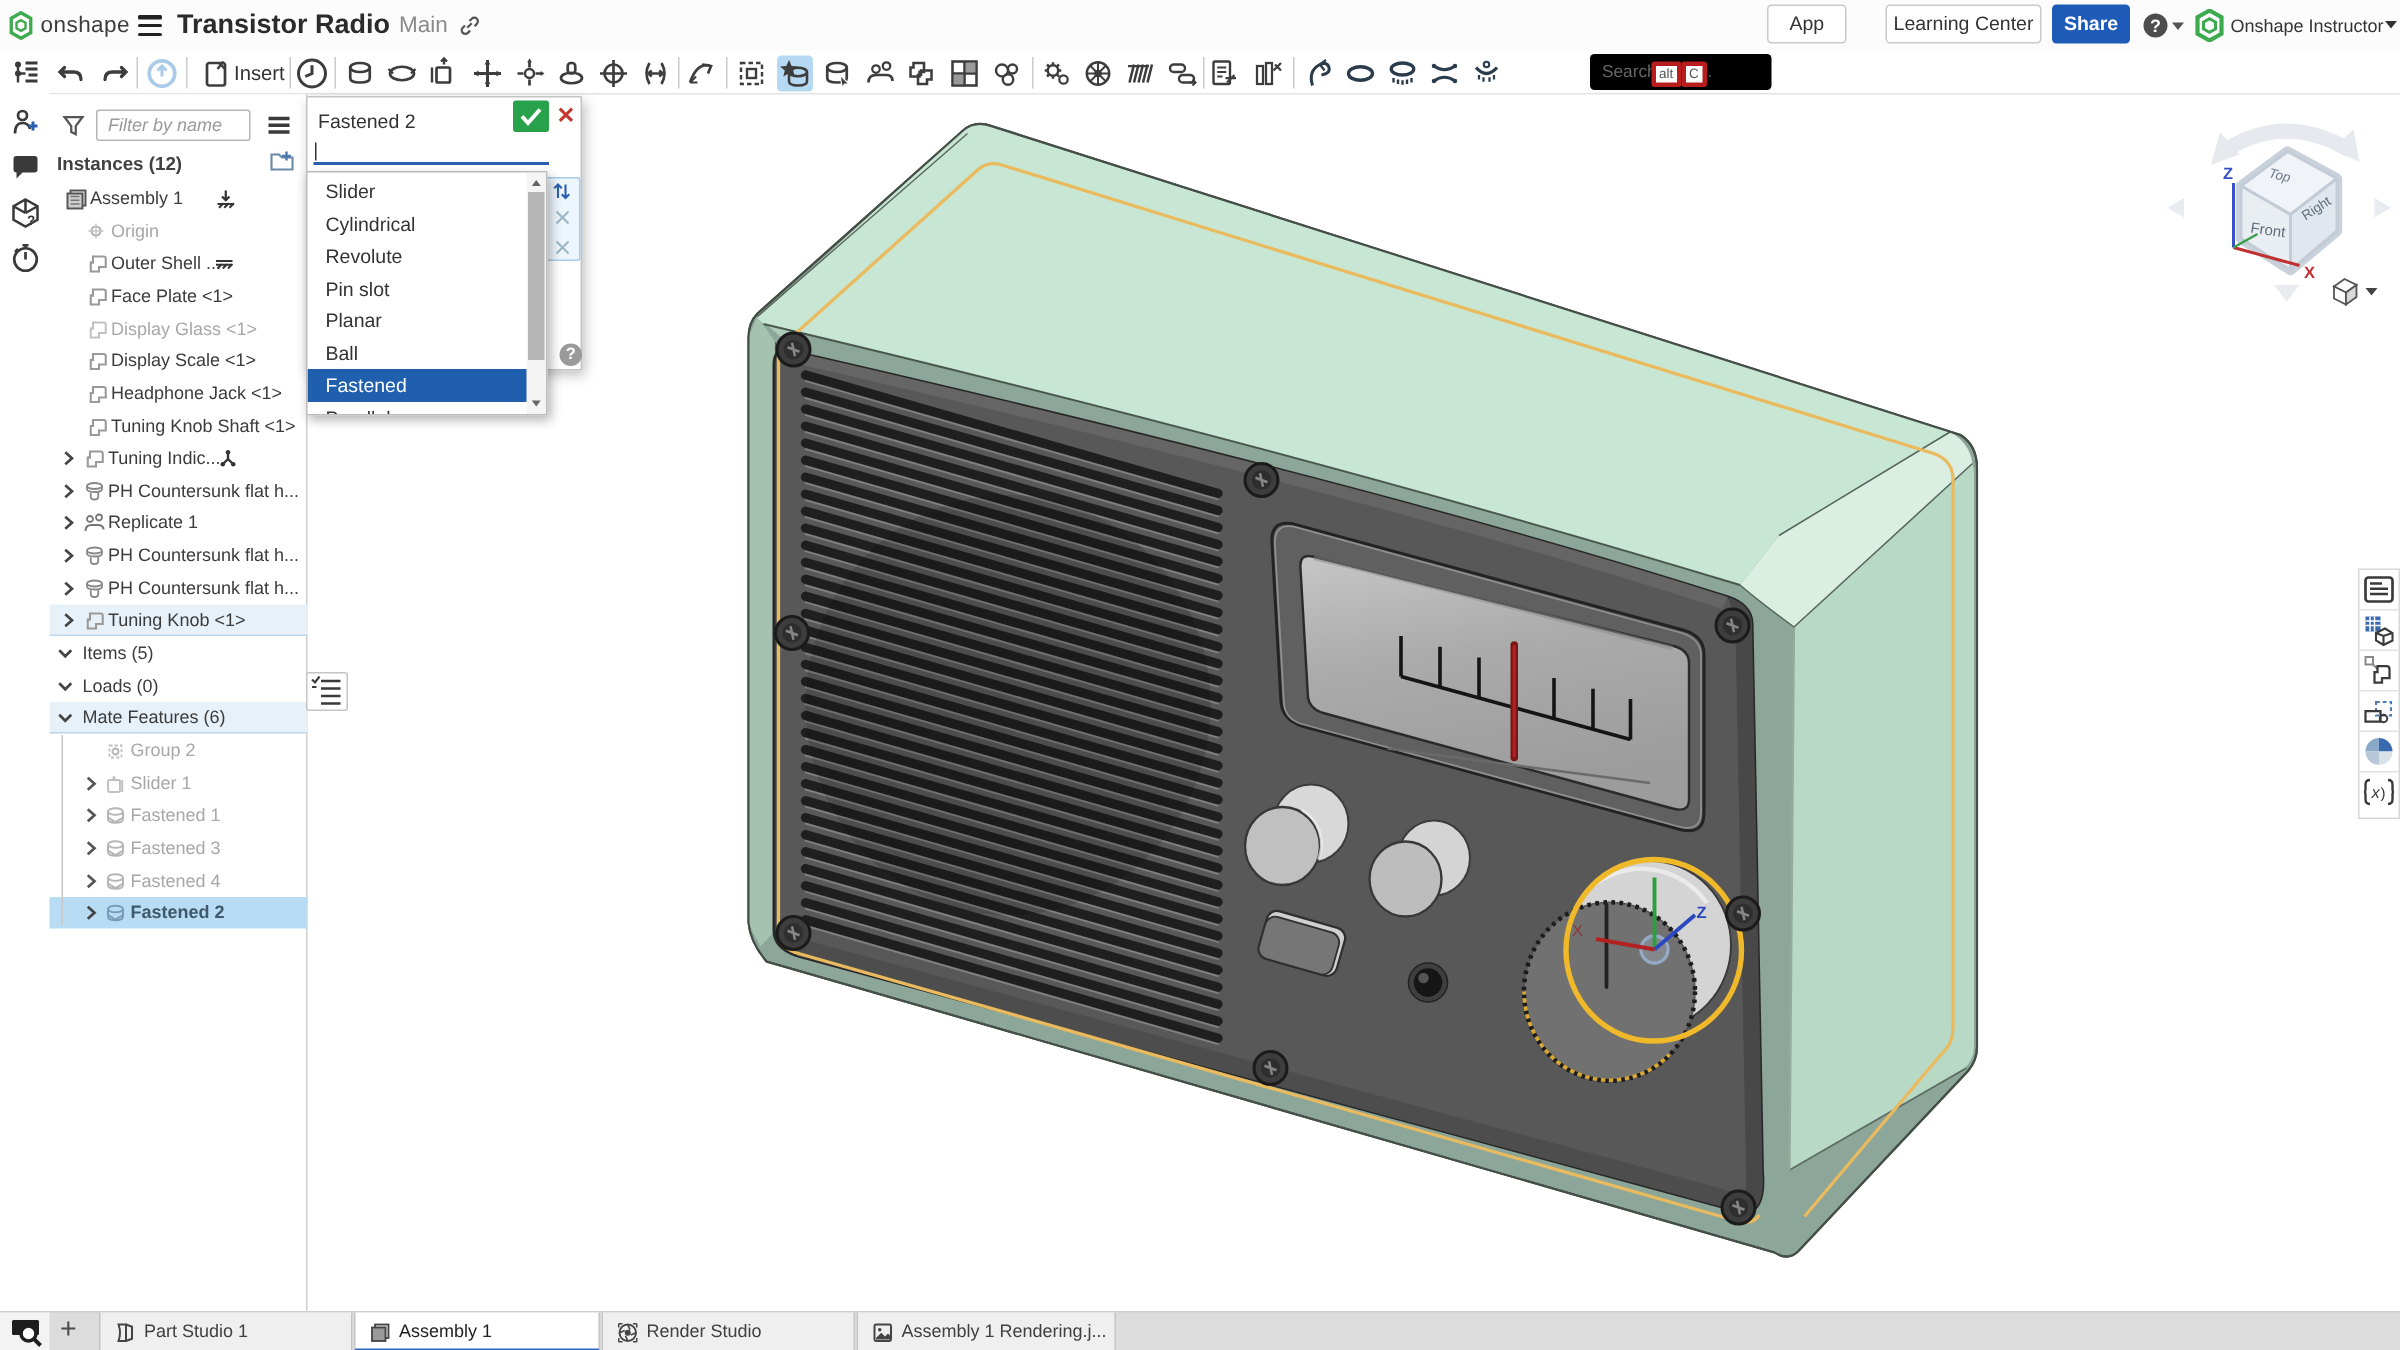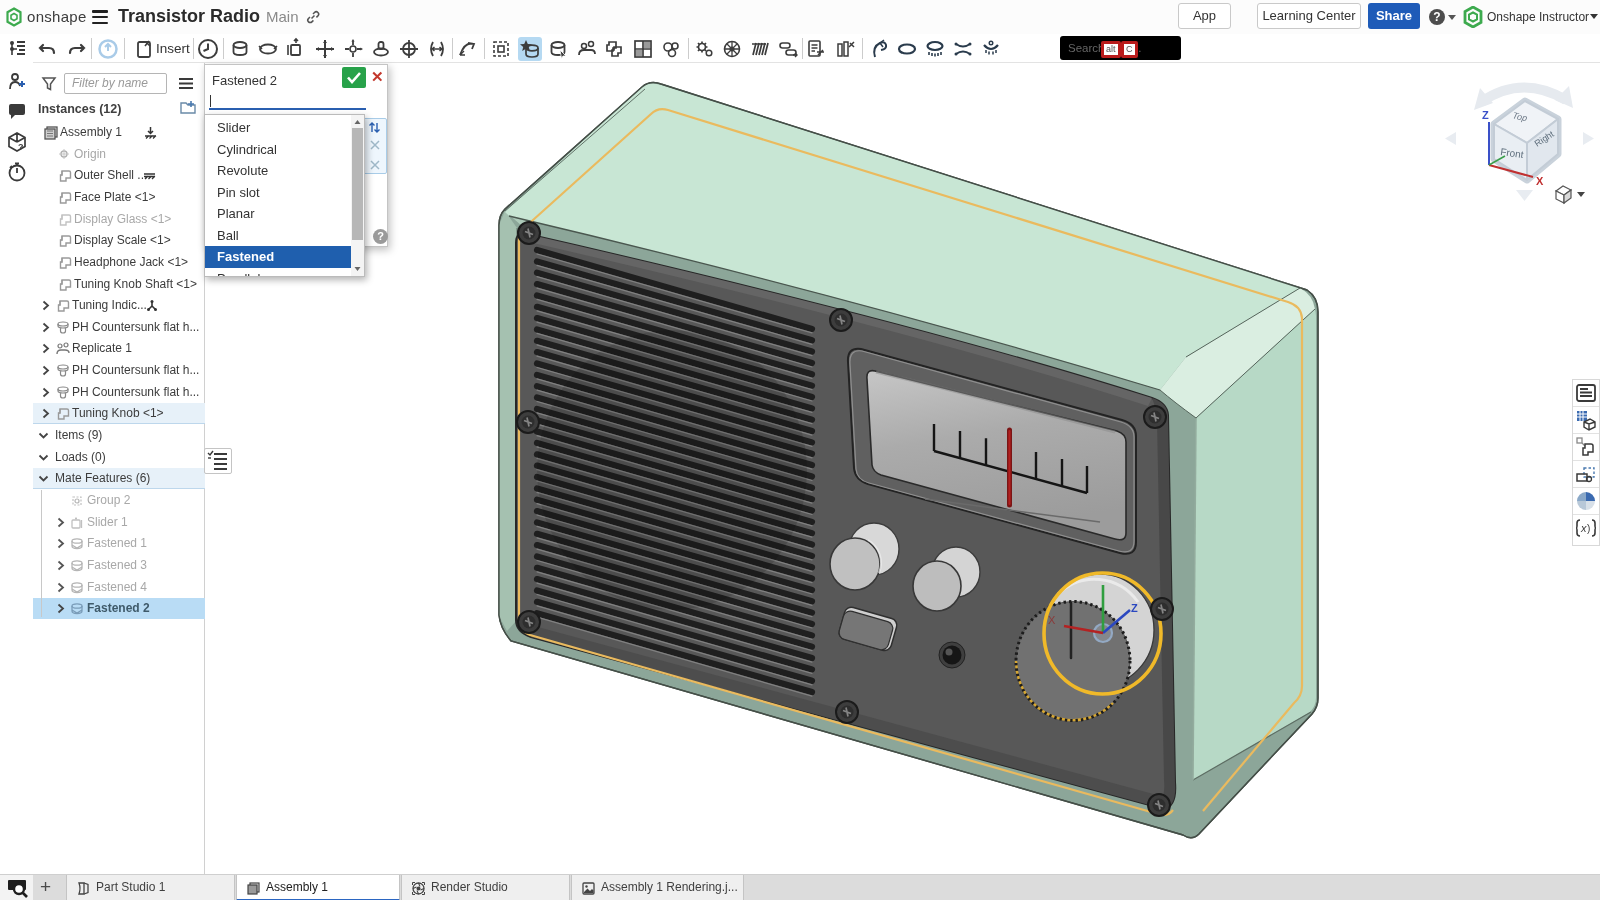--- a/index.html
+++ b/index.html
@@ -542,21 +542,21 @@
 <svg style="position:absolute;left:23px;top:4px;" width="14" height="14">
           <path d="M4 2 L11 2 Q12.5 2 12.5 3.5 L12.5 9 L8 9 L8 12 L2.5 12 L2.5 6 L4 6 Z" fill="none" stroke="#9a9a9a" stroke-width="1.4"></path>
           <path d="M4 2 L4 6 L2.5 6" fill="none" stroke="#9a9a9a" stroke-width="1.2"></path>
         </svg>
 <div class="tx" style="left:39px;">Tuning Knob &lt;1&gt;</div>
 </div>
 <div class="trow" style="top:362.0px;">
 <svg class="chev" style="left:5px;">
           <path d="M1.5 3.5 L5.5 7.5 L9.5 3.5" fill="none" stroke="#444" stroke-width="1.8"></path>
         </svg>
-<div class="tx" style="left:22px;">Items (9)</div>
+<div class="tx" style="left:22px;">Items (5)</div>
 </div>
 <div class="trow" style="top:383.5px;">
 <svg class="chev" style="left:5px;">
           <path d="M1.5 3.5 L5.5 7.5 L9.5 3.5" fill="none" stroke="#444" stroke-width="1.8"></path>
         </svg>
 <div class="tx" style="left:22px;">Loads (0)</div>
 </div>
 <div class="trow hl1" style="top:405.0px;">
 <svg class="chev" style="left:5px;">
           <path d="M1.5 3.5 L5.5 7.5 L9.5 3.5" fill="none" stroke="#444" stroke-width="1.8"></path>
@@ -723,21 +723,21 @@
     </div>
     <div class="qm">?</div>
   </div>
   <div id="ddown">
     <div class="ditem" style="top:2px;">Slider</div>
     <div class="ditem" style="top:23.5px;">Cylindrical</div>
     <div class="ditem" style="top:45px;">Revolute</div>
     <div class="ditem" style="top:66.5px;">Pin slot</div>
     <div class="ditem" style="top:88px;">Planar</div>
     <div class="ditem" style="top:109.5px;">Ball</div>
-    <div class="ditem dsel" style="top:131px;font-weight:bold;">Fastened</div>
+    <div class="ditem dsel" style="top:131px;">Fastened</div>
     <div class="ditem" style="top:152.5px;">Parallel</div>
     <div id="dscroll">
       <svg width="13" height="161">
         <path d="M3.5 9 L6.5 5 L9.5 9 Z" fill="#666"></path>
         <path d="M3.5 152 L6.5 156 L9.5 152 Z" fill="#666"></path>
         <rect x="1" y="13" width="11" height="112" fill="#b7b7b7"></rect>
       </svg>
     </div>
   </div>
 </div>

